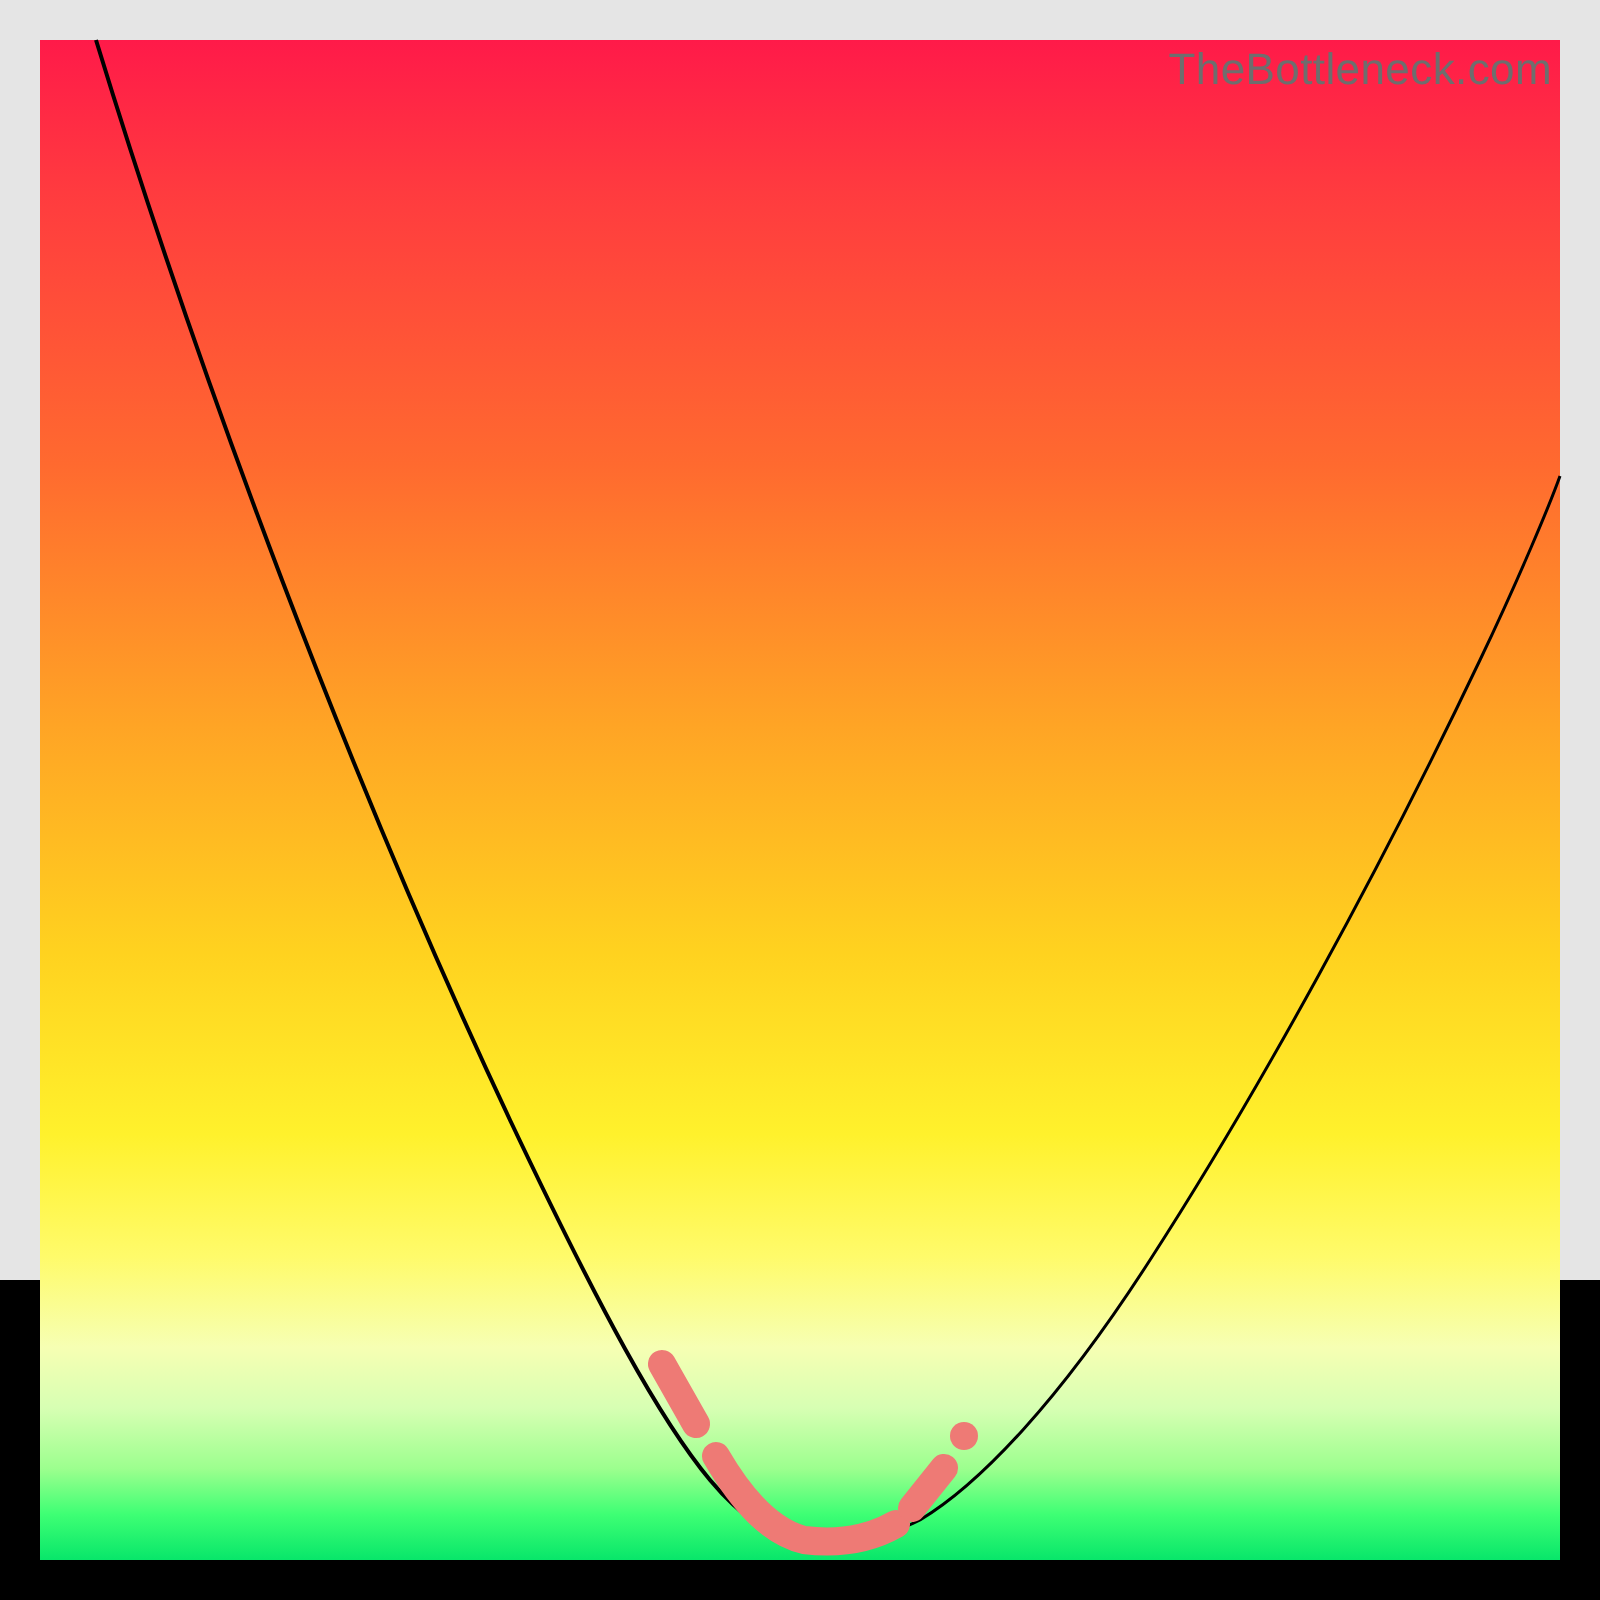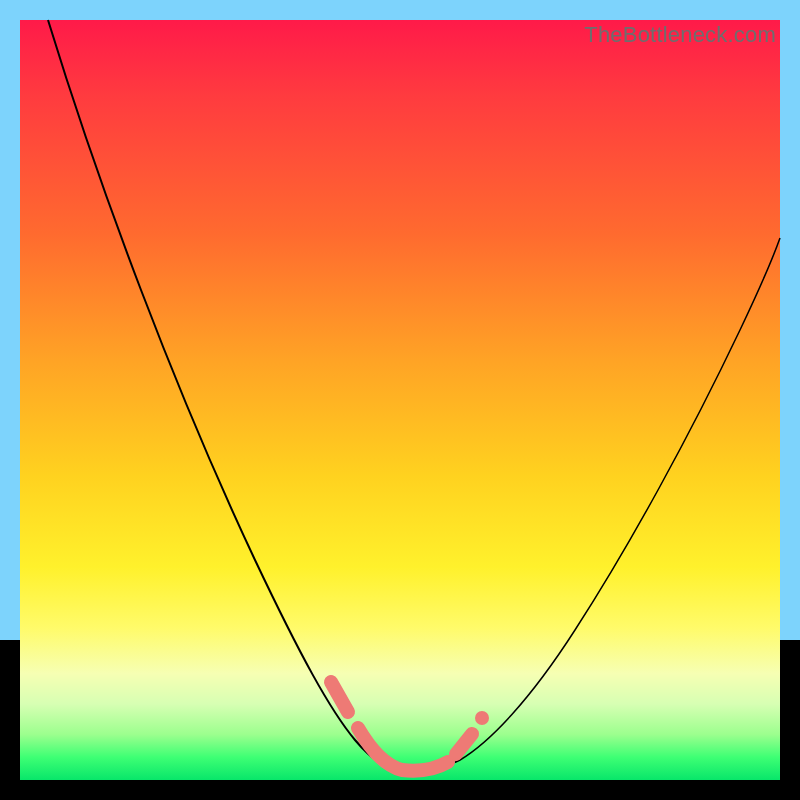--- a/index.html
+++ b/index.html
@@ -10,21 +10,21 @@
     background: #000;
     overflow: hidden;
     font-family: Arial, Helvetica, sans-serif;
   }
   .frame {
     position: absolute;
     top: 0;
     left: 0;
     width: 800px;
     height: 640px;
-    background: #7dd3fc;
+    background: #e5e5e5;
   }
   .plot-bg {
     position: absolute;
     top: 20px;
     left: 20px;
     width: 760px;
     height: 760px;
     
     background: linear-gradient(
       to bottom,

